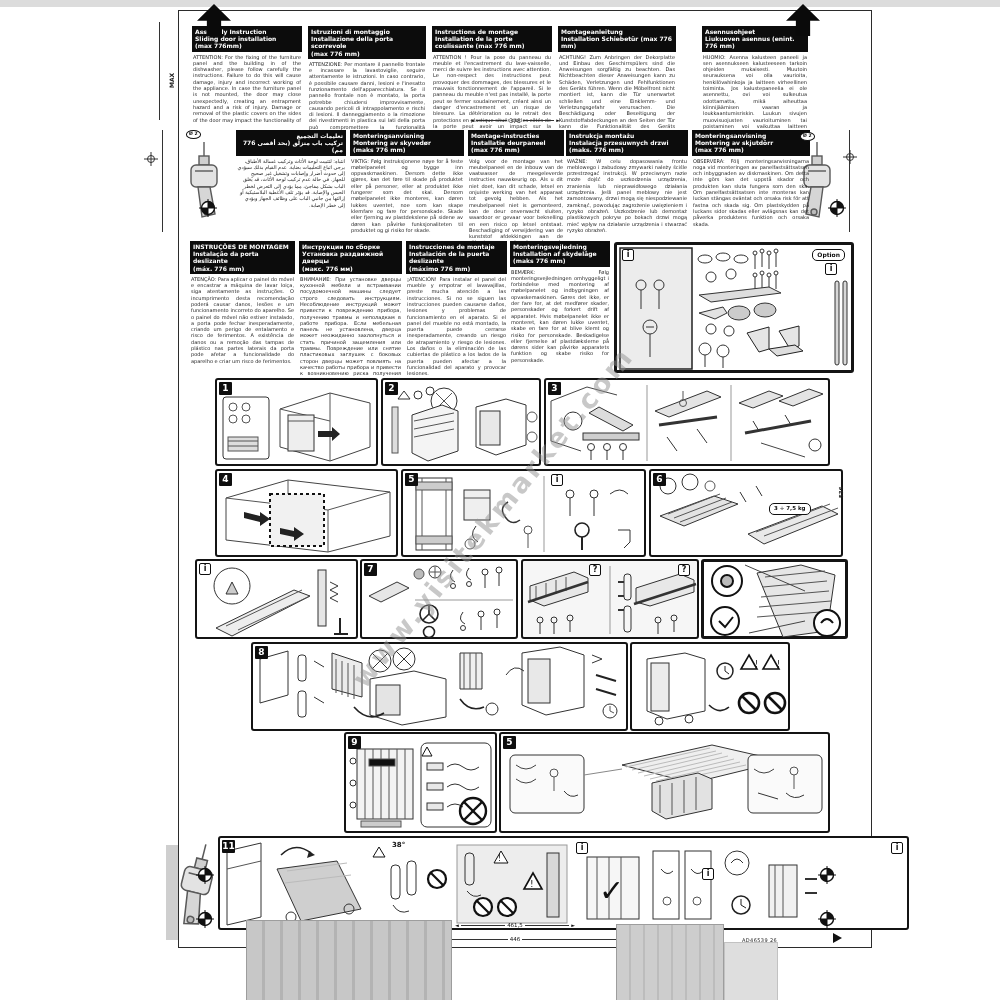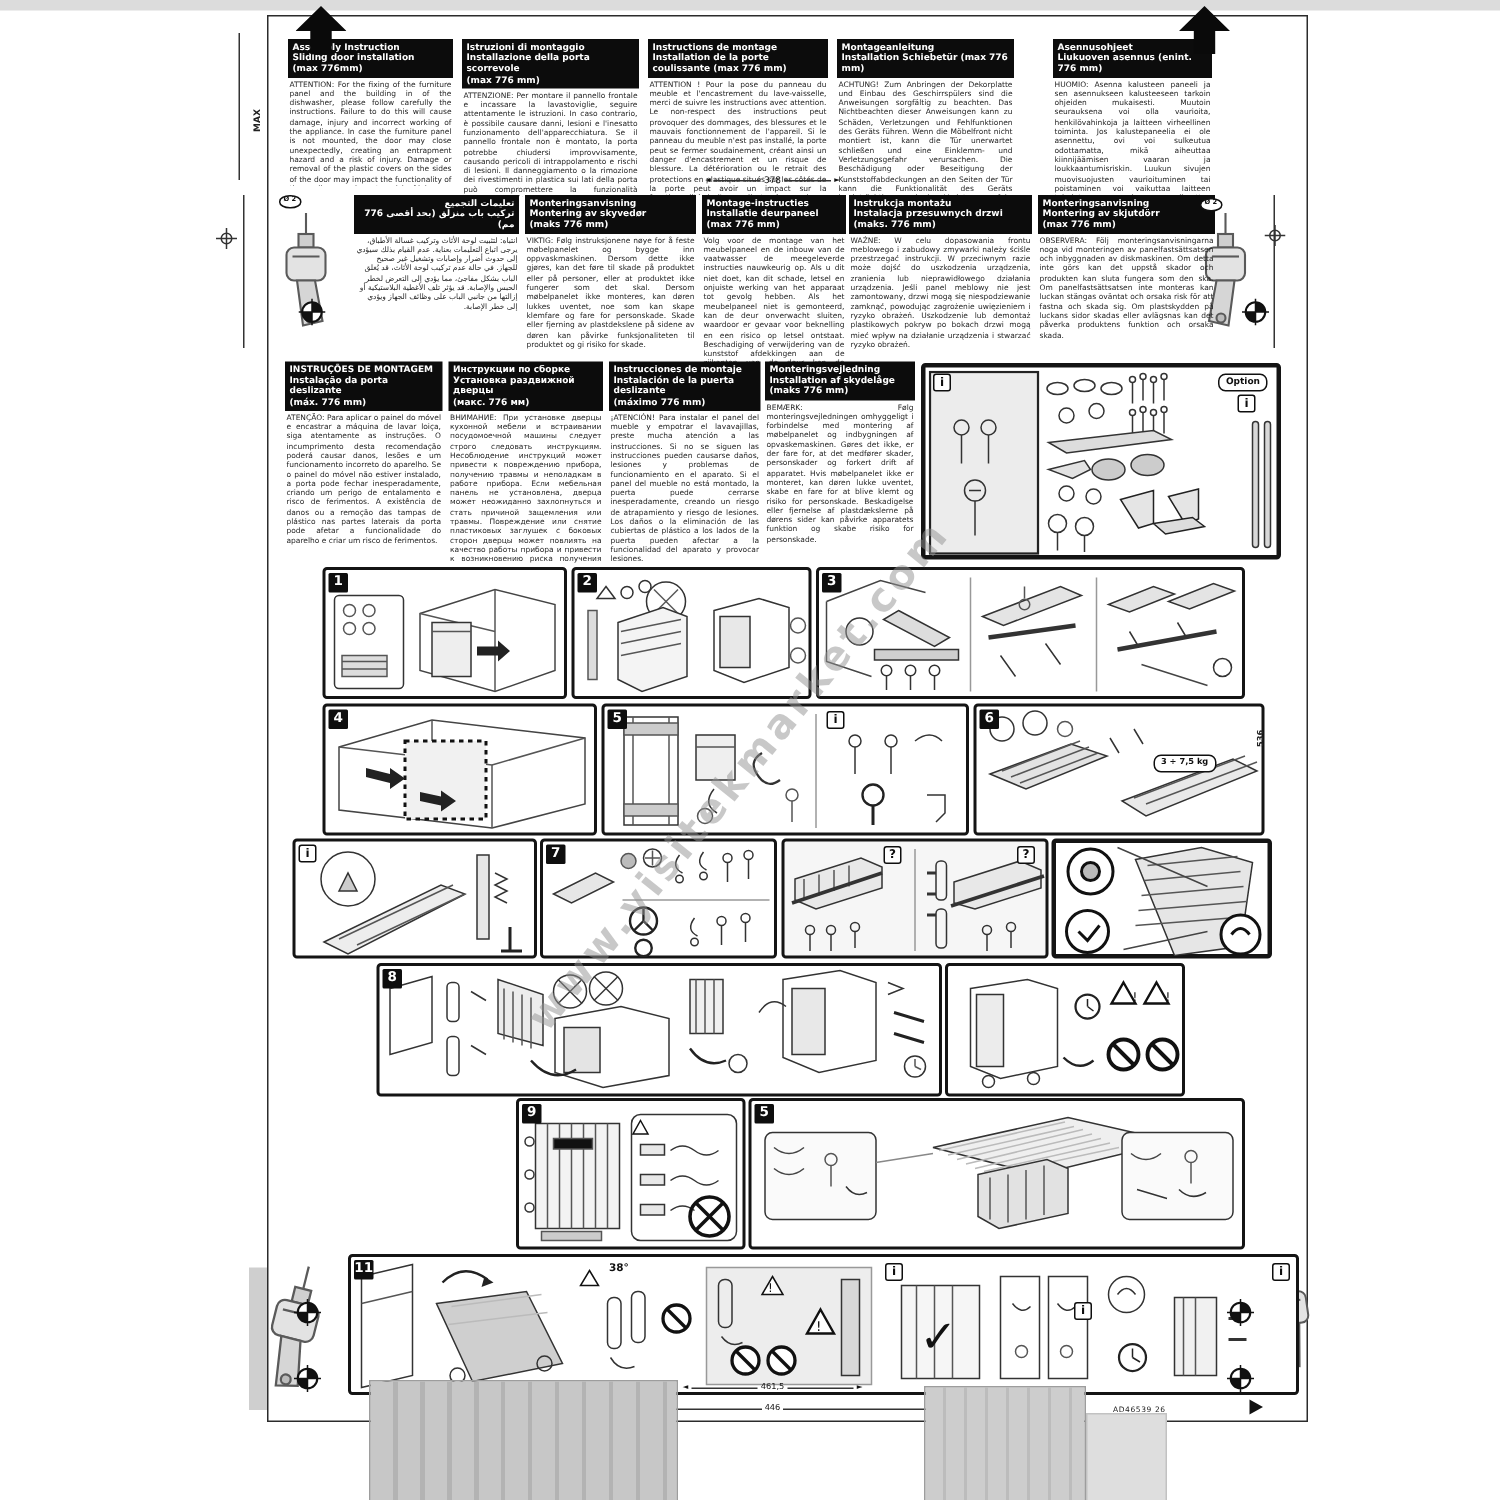--- a/index.html
+++ b/index.html
@@ -701,21 +701,21 @@
         <line x1="280" y1="40" x2="246" y2="36" stroke="#888"></line>
     <rect x="246" y="20" width="74" height="58" rx="5" stroke="#333" fill="#fafafa"></rect>
     <path d="M252 34 q10 8 20 0" stroke="#444"></path>
         <circle cx="292" cy="36" r="4"></circle>
         <line x1="292" y1="40" x2="292" y2="54"></line>
     <path d="M256 58 l20 6 M284 58 q8 8 18 2" stroke="#333"></path>
   </svg>
     </span>
 </div>
 
-<div class="box" style="left:232px;top:836px;width:634px;height:94px">
+<div class="box" style="left:218px;top:836px;width:691px;height:94px">
   <div class="badge">11</div>
   <div class="chiplabel" style="left:172px;top:4px;border:none;font-size:7px;padding:0">38°</div>
   <div class="ibadge" style="left:356px;top:4px">i</div>
   <div class="ibadge" style="left:482px;top:30px">i</div>
   <div class="ibadge" style="right:4px;top:4px">i</div>
   <span class="abs" style="left:1px;top:1px">
   <svg width="615" height="90" viewBox="0 0 615 90" fill="none" stroke="#555" stroke-width="1">
     <path d="M6 12 L40 4 L40 78 L6 86 Z" stroke="#333"></path>
         <line x1="6" y1="30" x2="40" y2="22"></line>
     <path d="M60 16 q14 -14 30 -2" stroke="#222" stroke-width="1.6"></path>

